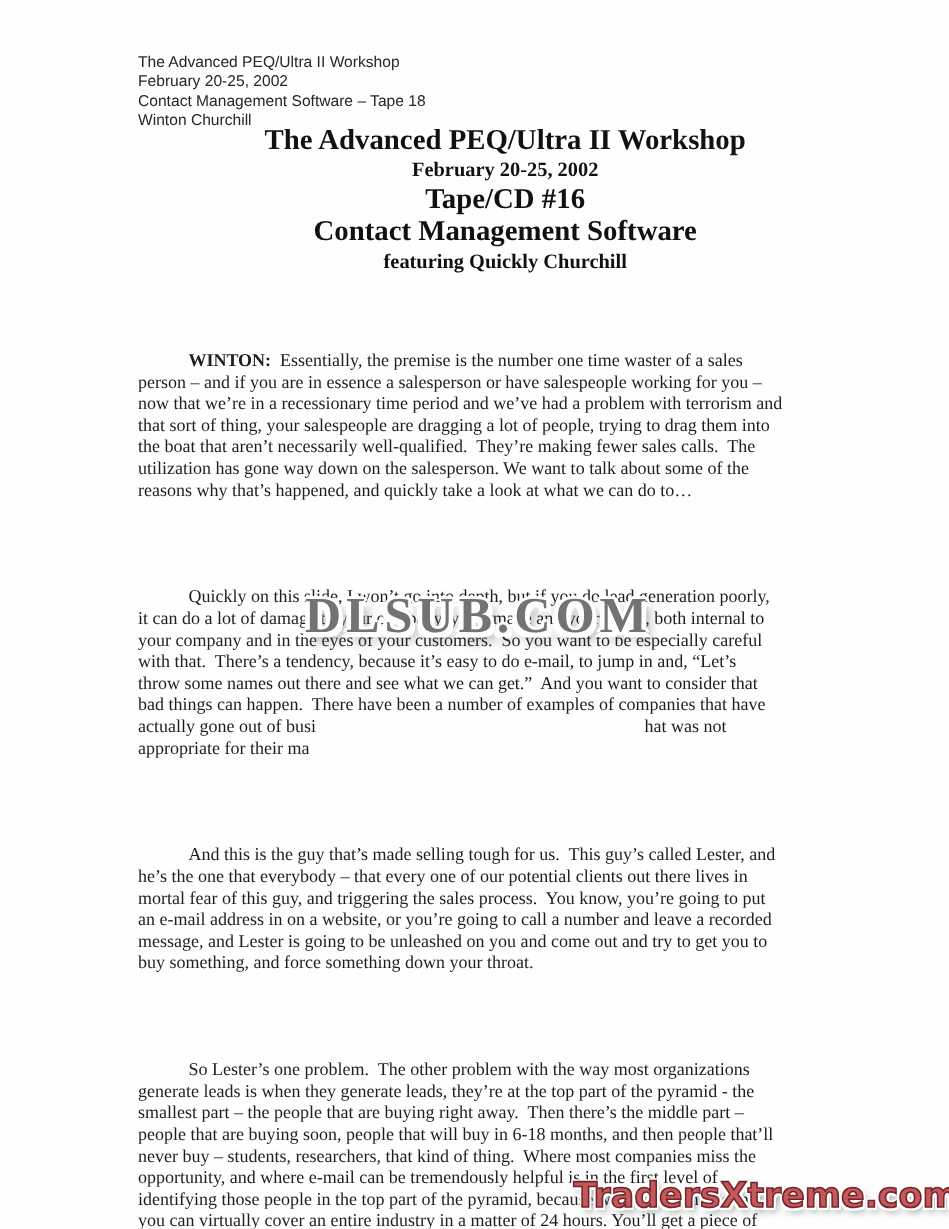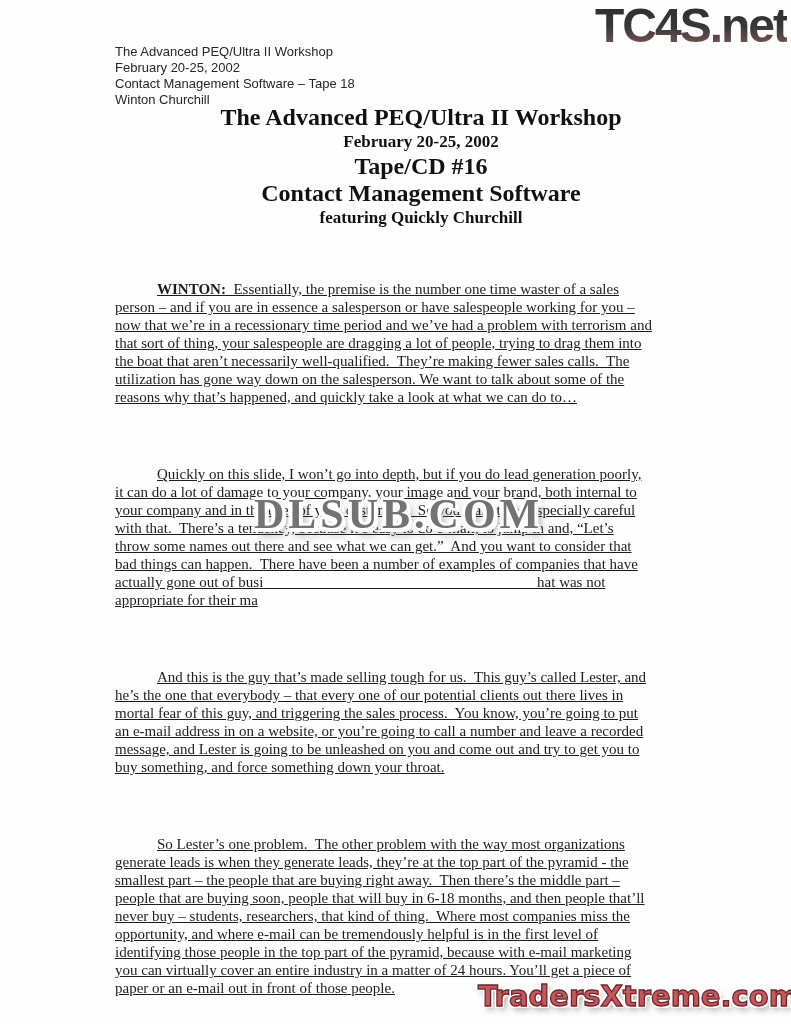--- a/index.html
+++ b/index.html
@@ -67,23 +67,22 @@
     position: absolute;
     left: 115px;
     top: 240px;
     width: 660px;
     font-size: 15px;
     line-height: 18px;
     white-space: pre;
     color: #1d1d1d;
   }
   .transcript p {
-    margin: 4px 0 19px 0;
+    margin: 16px 0 19px 0;
     text-indent: 42px;
-    text-decoration: underline;
   }
   .speaker { font-weight: bold; }
 
   
   .wm-center {
     position: absolute;
     left: 254px;
     top: 492px;
     font-family: "Liberation Serif", serif;
     font-weight: bold;
@@ -117,21 +116,20 @@
       -2px -2px 0 #ffffff, 2px -2px 0 #ffffff,
       -2px 2px 0 #ffffff, 2px 2px 0 #ffffff,
       3px 4px 6px rgba(60, 60, 60, 0.5);
   }
 </style>
 </head>
 <body>
 
 <div class="page">
 
-  <div class="logo">TC4S.net</div>
 
   <div class="header-meta">
     <div>The Advanced PEQ/Ultra II Workshop</div>
     <div>February 20-25, 2002</div>
     <div>Contact Management Software – Tape 18</div>
     <div>Winton Churchill</div>
   </div>
 
   <div class="title-block">
     <div class="title-lg">The Advanced PEQ/Ultra II Workshop</div>

